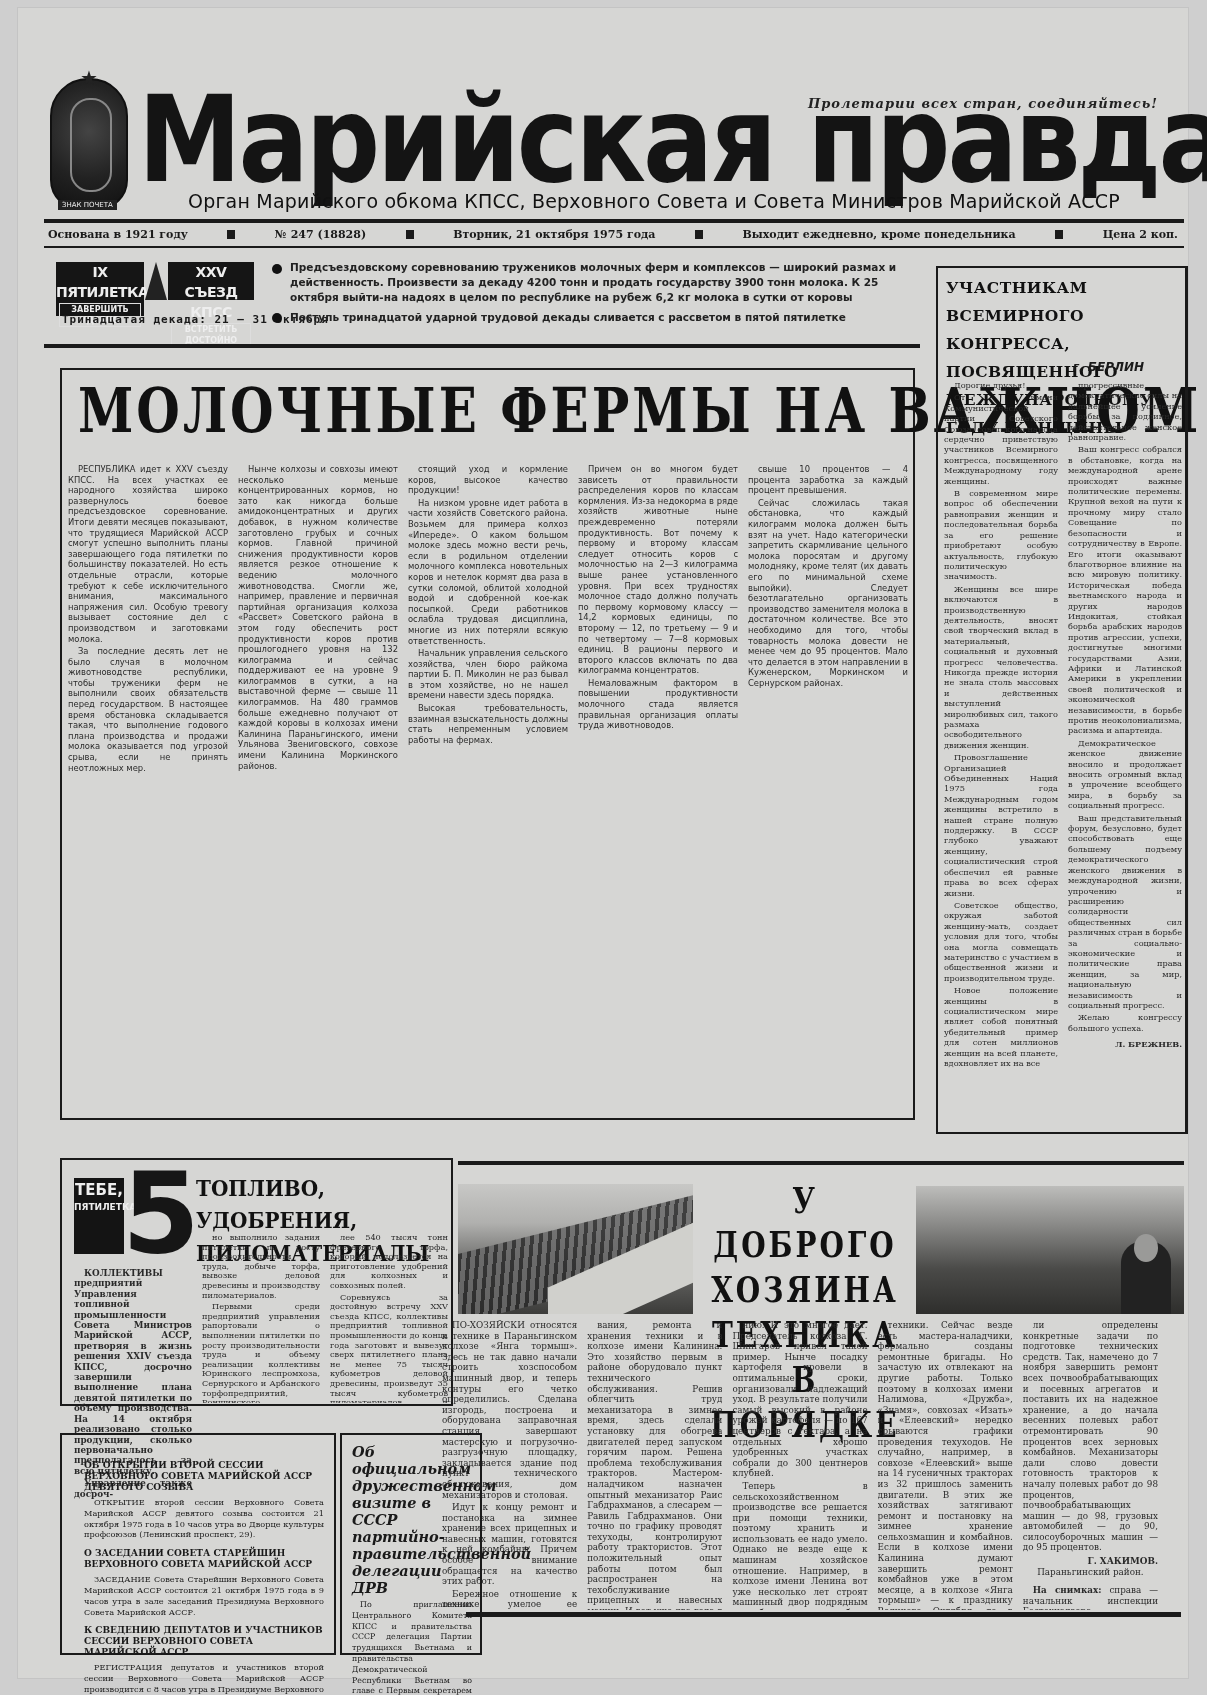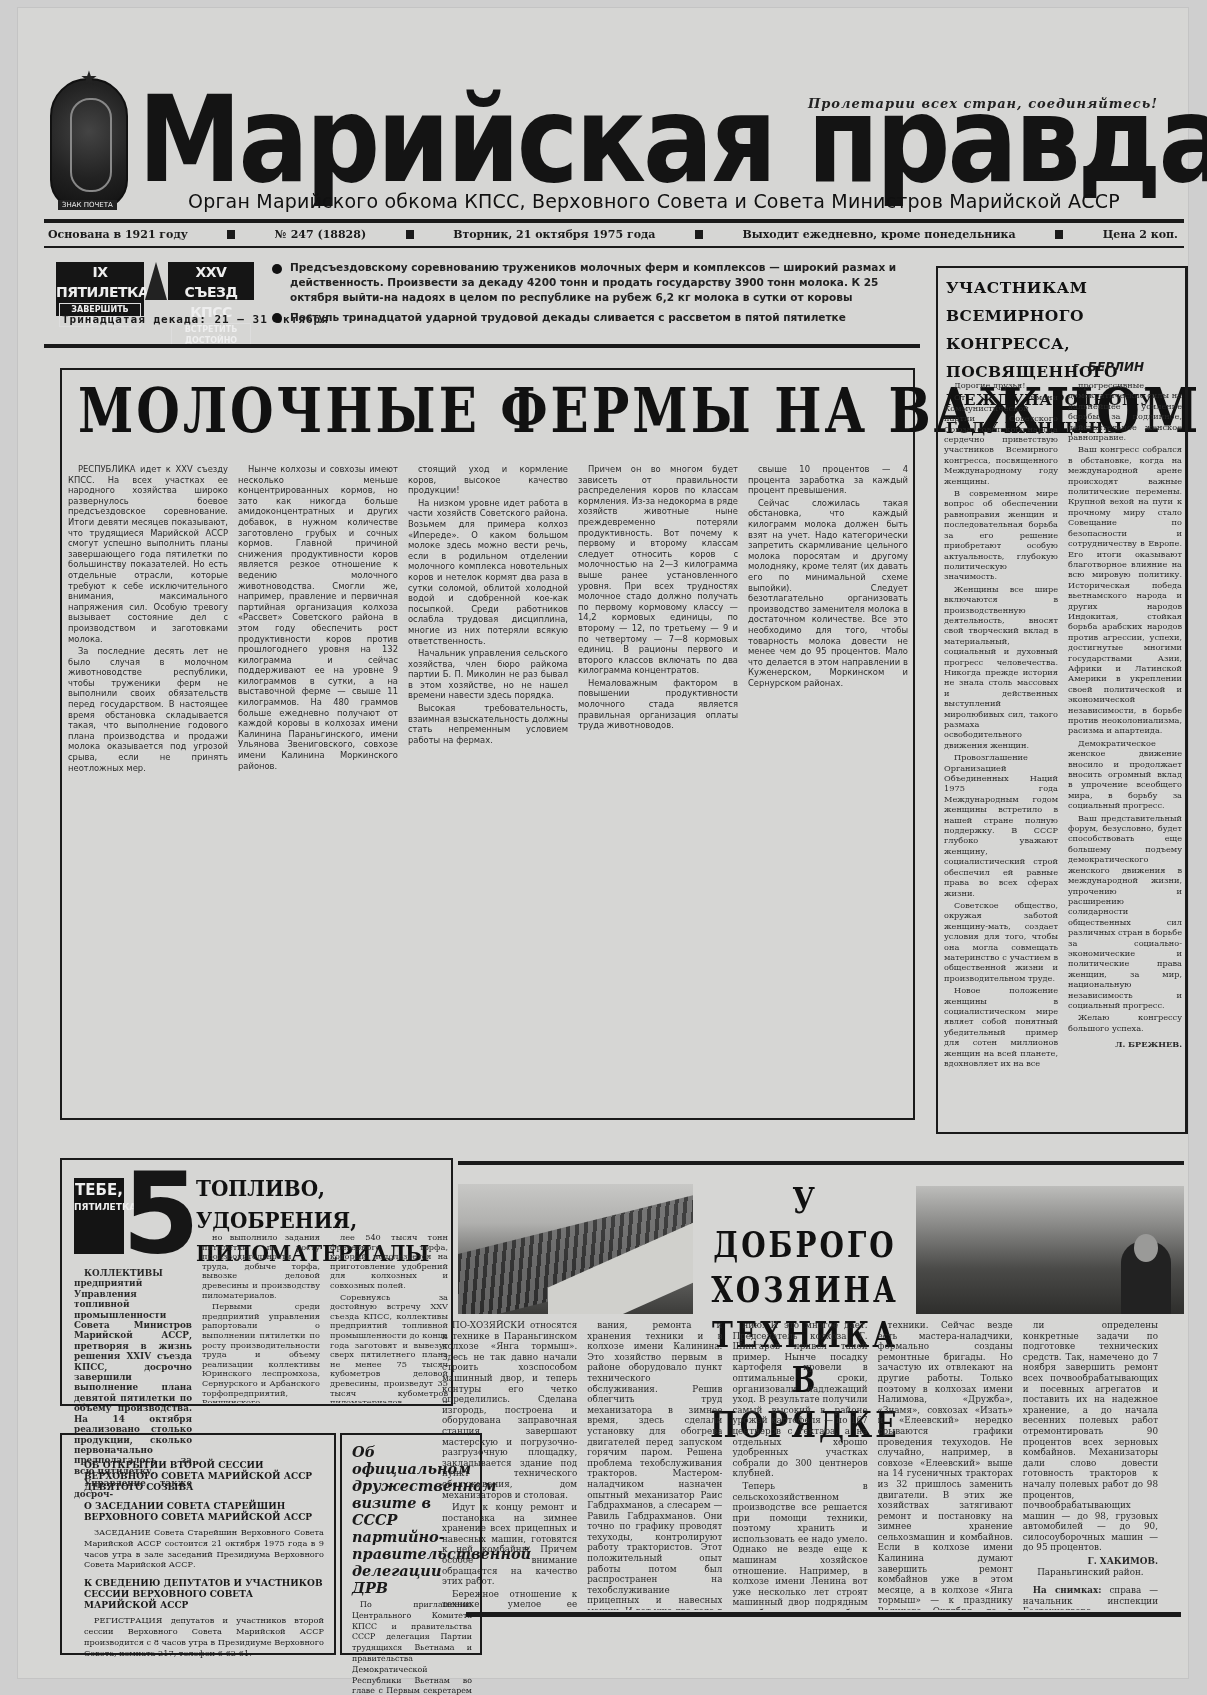--- a/index.html
+++ b/index.html
@@ -226,20 +226,21 @@
       <div style="text-align:center;">Параньгинский район.</div>
       <p class="caption"><b>На снимках:</b> <span>справа — начальник инспекции Гостехнадзора Министерства сельского хозяйства МАССР Г. С. Юнусов комментирует правильность постановки техники на зимнее хранение в колхозе «Янга тормыш»; эта техника готова к полевым работам весны семьдесят шестого.</span></p>
 
     </div>
   </div>
   <div class="abs tech-end-rule"></div>
 
   <div class="abs session-box">
     <div class="inner">
       <h4>ОБ ОТКРЫТИИ ВТОРОЙ СЕССИИ ВЕРХОВНОГО СОВЕТА МАРИЙСКОЙ АССР ДЕВЯТОГО СОЗЫВА</h4>
+      <p>ОТКРЫТИЕ второй сессии Верховного Совета Марийской АССР девятого созыва состоится 21 октября 1975 года в 10 часов утра во Дворце культуры профсоюзов (Ленинский проспект, 29).</p>
       <h4>О ЗАСЕДАНИИ СОВЕТА СТАРЕЙШИН ВЕРХОВНОГО СОВЕТА МАРИЙСКОЙ АССР</h4>
       <p>ЗАСЕДАНИЕ Совета Старейшин Верховного Совета Марийской АССР состоится 21 октября 1975 года в 9 часов утра в зале заседаний Президиума Верховного Совета Марийской АССР.</p>
       <h4>К СВЕДЕНИЮ ДЕПУТАТОВ И УЧАСТНИКОВ СЕССИИ ВЕРХОВНОГО СОВЕТА МАРИЙСКОЙ АССР</h4>
       <p>РЕГИСТРАЦИЯ депутатов и участников второй сессии Верховного Совета Марийской АССР производится с 8 часов утра в Президиуме Верховного Совета, комната 217, телефон 6-62-61.</p>
     </div>
   </div>
 
   <div class="abs delegation-box">
     <h3>Об официальном дружественном визите в СССР партийно-правительственной делегации ДРВ</h3>
     <p>По приглашению Центрального Комитета КПСС и правительства СССР делегация Партии трудящихся Вьетнама и правительства Демократической Республики Вьетнам во главе с Первым секретарем ЦК ПТВ Ле Зуаном посетит с официальным дружественным визитом Советский Союз в конце октября 1975 года.</p>

